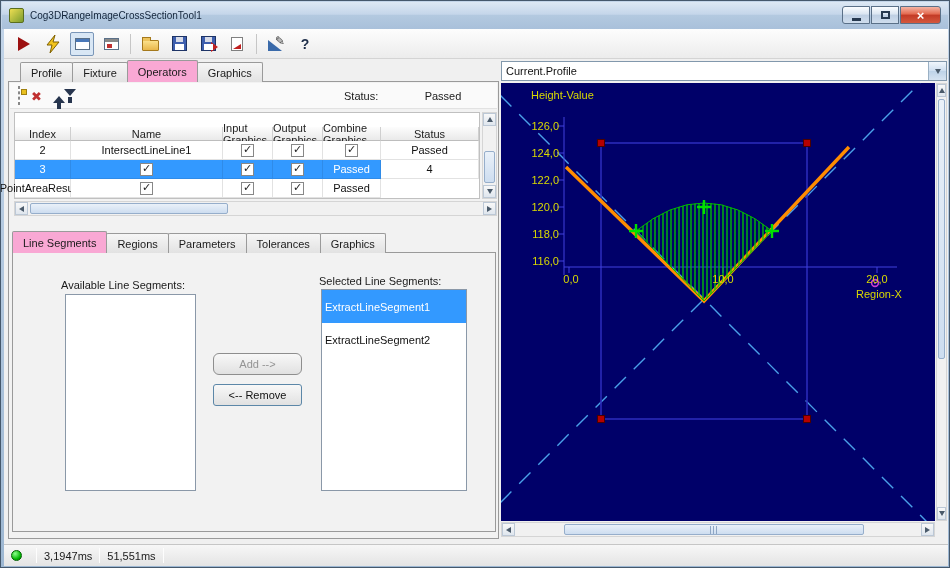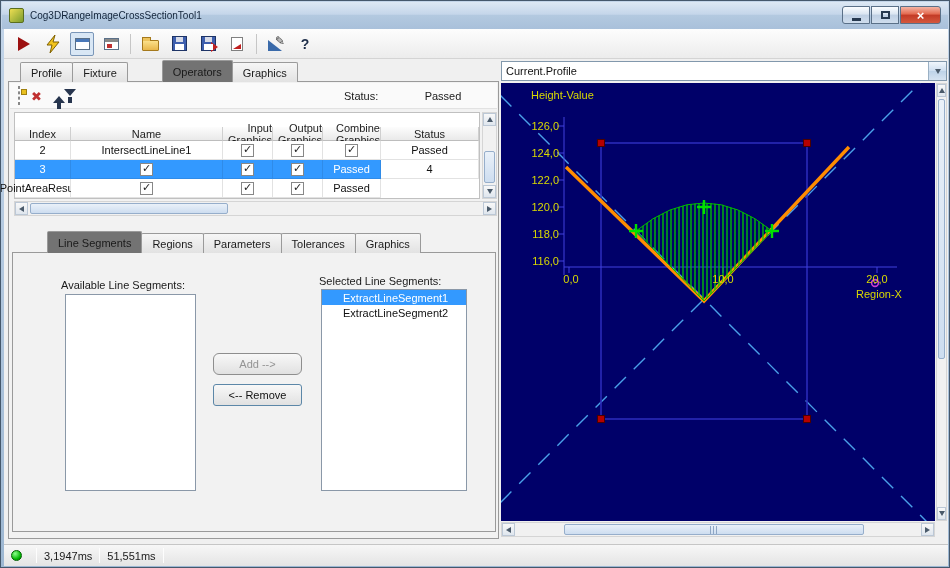--- a/index.html
+++ b/index.html
@@ -43,41 +43,41 @@
   .icon-edit{position:relative;width:16px;height:14px;}
   .icon-edit .tri{position:absolute;left:0;bottom:0;width:0;height:0;border-bottom:11px solid #3a6aaa;border-right:14px solid transparent;}
   .icon-edit .pen{position:absolute;right:-1px;top:-3px;font-size:12px;color:#333;}
   .icon-help{font-size:14px;font-weight:bold;color:#1c2c48;}
   .icon-bolt svg{display:block;}
 
   
   .maintabs{position:absolute;left:4px;top:31px;height:22px;display:flex;align-items:flex-end;z-index:3;padding-left:12px;}
   .tab{height:20px;padding:0 10px;font-size:11px;color:#1a1a1a;display:flex;align-items:center;margin-right:-1px;
     background:linear-gradient(#f6f6f6,#e2e2e2);border:1px solid #9a9a9a;border-bottom:none;border-radius:2px 2px 0 0;}
-  .tab.active{height:22px;background:#737373;z-index:4;position:relative;margin-left:35px;}
+  .tab.active{height:22px;background:#f9a8d4;z-index:4;position:relative;}
 
   
   .left-page{position:absolute;left:4px;top:52px;width:491px;height:458px;background:#f2f2f2;border:1px solid #9a9a9a;z-index:2;}
   .op-toolbar{position:absolute;left:1px;top:1px;right:1px;height:26px;background:#fafafa;border-bottom:1px solid #e2e2e2;display:flex;align-items:center;padding-left:8px;gap:11px;}
   .icon-new{position:relative;width:13px;height:13px;background:#fff;border:1px dashed #888;}
   .icon-new::after{content:"";position:absolute;left:2px;top:2px;width:4px;height:4px;background:#e8c020;border:1px solid #a08010;}
   .icon-del{color:#c03030;font-size:13px;font-weight:bold;line-height:1;}
   .icon-arrow{position:relative;width:12px;height:14px;}
   .icon-arrow .head-up{position:absolute;left:0;top:0;width:0;height:0;border-left:6px solid transparent;border-right:6px solid transparent;border-bottom:7px solid #27354e;}
   .icon-arrow .stem-up{position:absolute;left:4px;top:7px;width:4px;height:6px;background:#27354e;}
   .icon-arrow .head-down{position:absolute;left:0;bottom:0;width:0;height:0;border-left:6px solid transparent;border-right:6px solid transparent;border-top:7px solid #27354e;}
   .icon-arrow .stem-down{position:absolute;left:4px;top:1px;width:4px;height:6px;background:#27354e;}
   .op-status-label{position:absolute;left:334px;font-size:11px;color:#1a1a1a;}
   .op-status-value{position:absolute;left:402px;width:62px;text-align:center;font-size:11px;color:#1a1a1a;}
 
   
   .grid{position:absolute;left:5px;top:30px;width:466px;height:87px;background:#fff;border:1px solid #c0c0c0;
     display:grid;grid-template-columns:56px 152px 50px 50px 58px 98px;grid-template-rows:28px 19px 19px 19px;}
   .gh{background:linear-gradient(#fdfdfd,#e9e9e9);border-right:1px solid #cfcfcf;border-bottom:1px solid #bdbdbd;
-    font-size:11px;line-height:12px;color:#222;display:flex;align-items:center;justify-content:center;text-align:right;margin-top:14px;}
+    font-size:11px;line-height:12px;color:#222;display:flex;align-items:center;justify-content:center;text-align:left;margin-top:14px;}
   .gc{border-right:1px solid #e2e2e2;border-bottom:1px solid #e2e2e2;font-size:11px;color:#111;display:flex;align-items:center;justify-content:center;background:#fff;}
   .gc.sel{background:#3399ff;color:#fff;border-right-color:#2f8be8;border-bottom-color:#2f8be8;}
   .cb{width:13px;height:13px;background:#fff;border:1px solid #878787;position:relative;}
   .cb.checked::after{content:"✓";position:absolute;left:1px;top:-2px;font-size:11px;font-weight:bold;color:#222;}
 
   
   .sbar{position:absolute;background:#f1f1f1;border:1px solid #d5d5d5;}
   .sbtn{position:absolute;background:linear-gradient(#f8f8f8,#dfe6ee);border:1px solid #bcc8d6;display:flex;align-items:center;justify-content:center;}
   .sthumb{position:absolute;background:linear-gradient(#eaf1f9,#cdddf0);border:1px solid #96aecb;border-radius:2px;display:flex;align-items:center;justify-content:center;}
   .grip-h{width:9px;height:8px;background:repeating-linear-gradient(90deg,#8ea6c4 0 1px,transparent 1px 3px);}
@@ -92,21 +92,21 @@
 
   
   .subtabs{position:absolute;left:3px;top:149px;height:22px;display:flex;align-items:flex-end;z-index:3;}
   .subpage{position:absolute;left:3px;top:170px;width:484px;height:280px;background:#f2f2f2;border:1px solid #9a9a9a;}
   .lbl{position:absolute;font-size:11px;color:#1a1a1a;}
   .lbl-avail{left:48px;top:26px;}
   .lbl-sel{left:306px;top:22px;}
   .listbox{position:absolute;background:#fff;border:1px solid #8a98a8;overflow:hidden;}
   .list-avail{left:52px;top:41px;width:131px;height:197px;}
   .list-sel{left:308px;top:36px;width:146px;height:202px;}
-  .li{height:15px;font-size:11px;padding-left:21px;display:flex;align-items:center;color:#111;white-space:nowrap;}
+  .li{height:33px;font-size:11px;padding-left:3px;display:flex;align-items:center;color:#111;white-space:nowrap;}
   .li.sel{background:#3399ff;color:#fff;}
   .pbtn{position:absolute;left:200px;width:89px;height:22px;font-size:11px;display:flex;align-items:center;justify-content:center;
     background:linear-gradient(#f8f8f8,#e1e1e1);border:1px solid #8e8e8e;border-radius:3px;}
   .pbtn.add{top:100px;color:#949494;border-radius:6px;}
   .pbtn.remove{top:131px;color:#111;border-color:#5c87a8;}
 
   
   .combo{position:absolute;left:497px;top:32px;width:446px;height:20px;background:#fff;border:1px solid #8298ac;display:flex;align-items:center;}
   .combo-text{flex:1;font-size:11px;padding-left:4px;color:#111;}
   .combo-btn{width:18px;height:100%;border-left:1px solid #9ab0c4;background:linear-gradient(#f0f6fc,#cfdff0 48%,#bed3e8 52%,#d6e3f1);display:flex;align-items:center;justify-content:center;}

